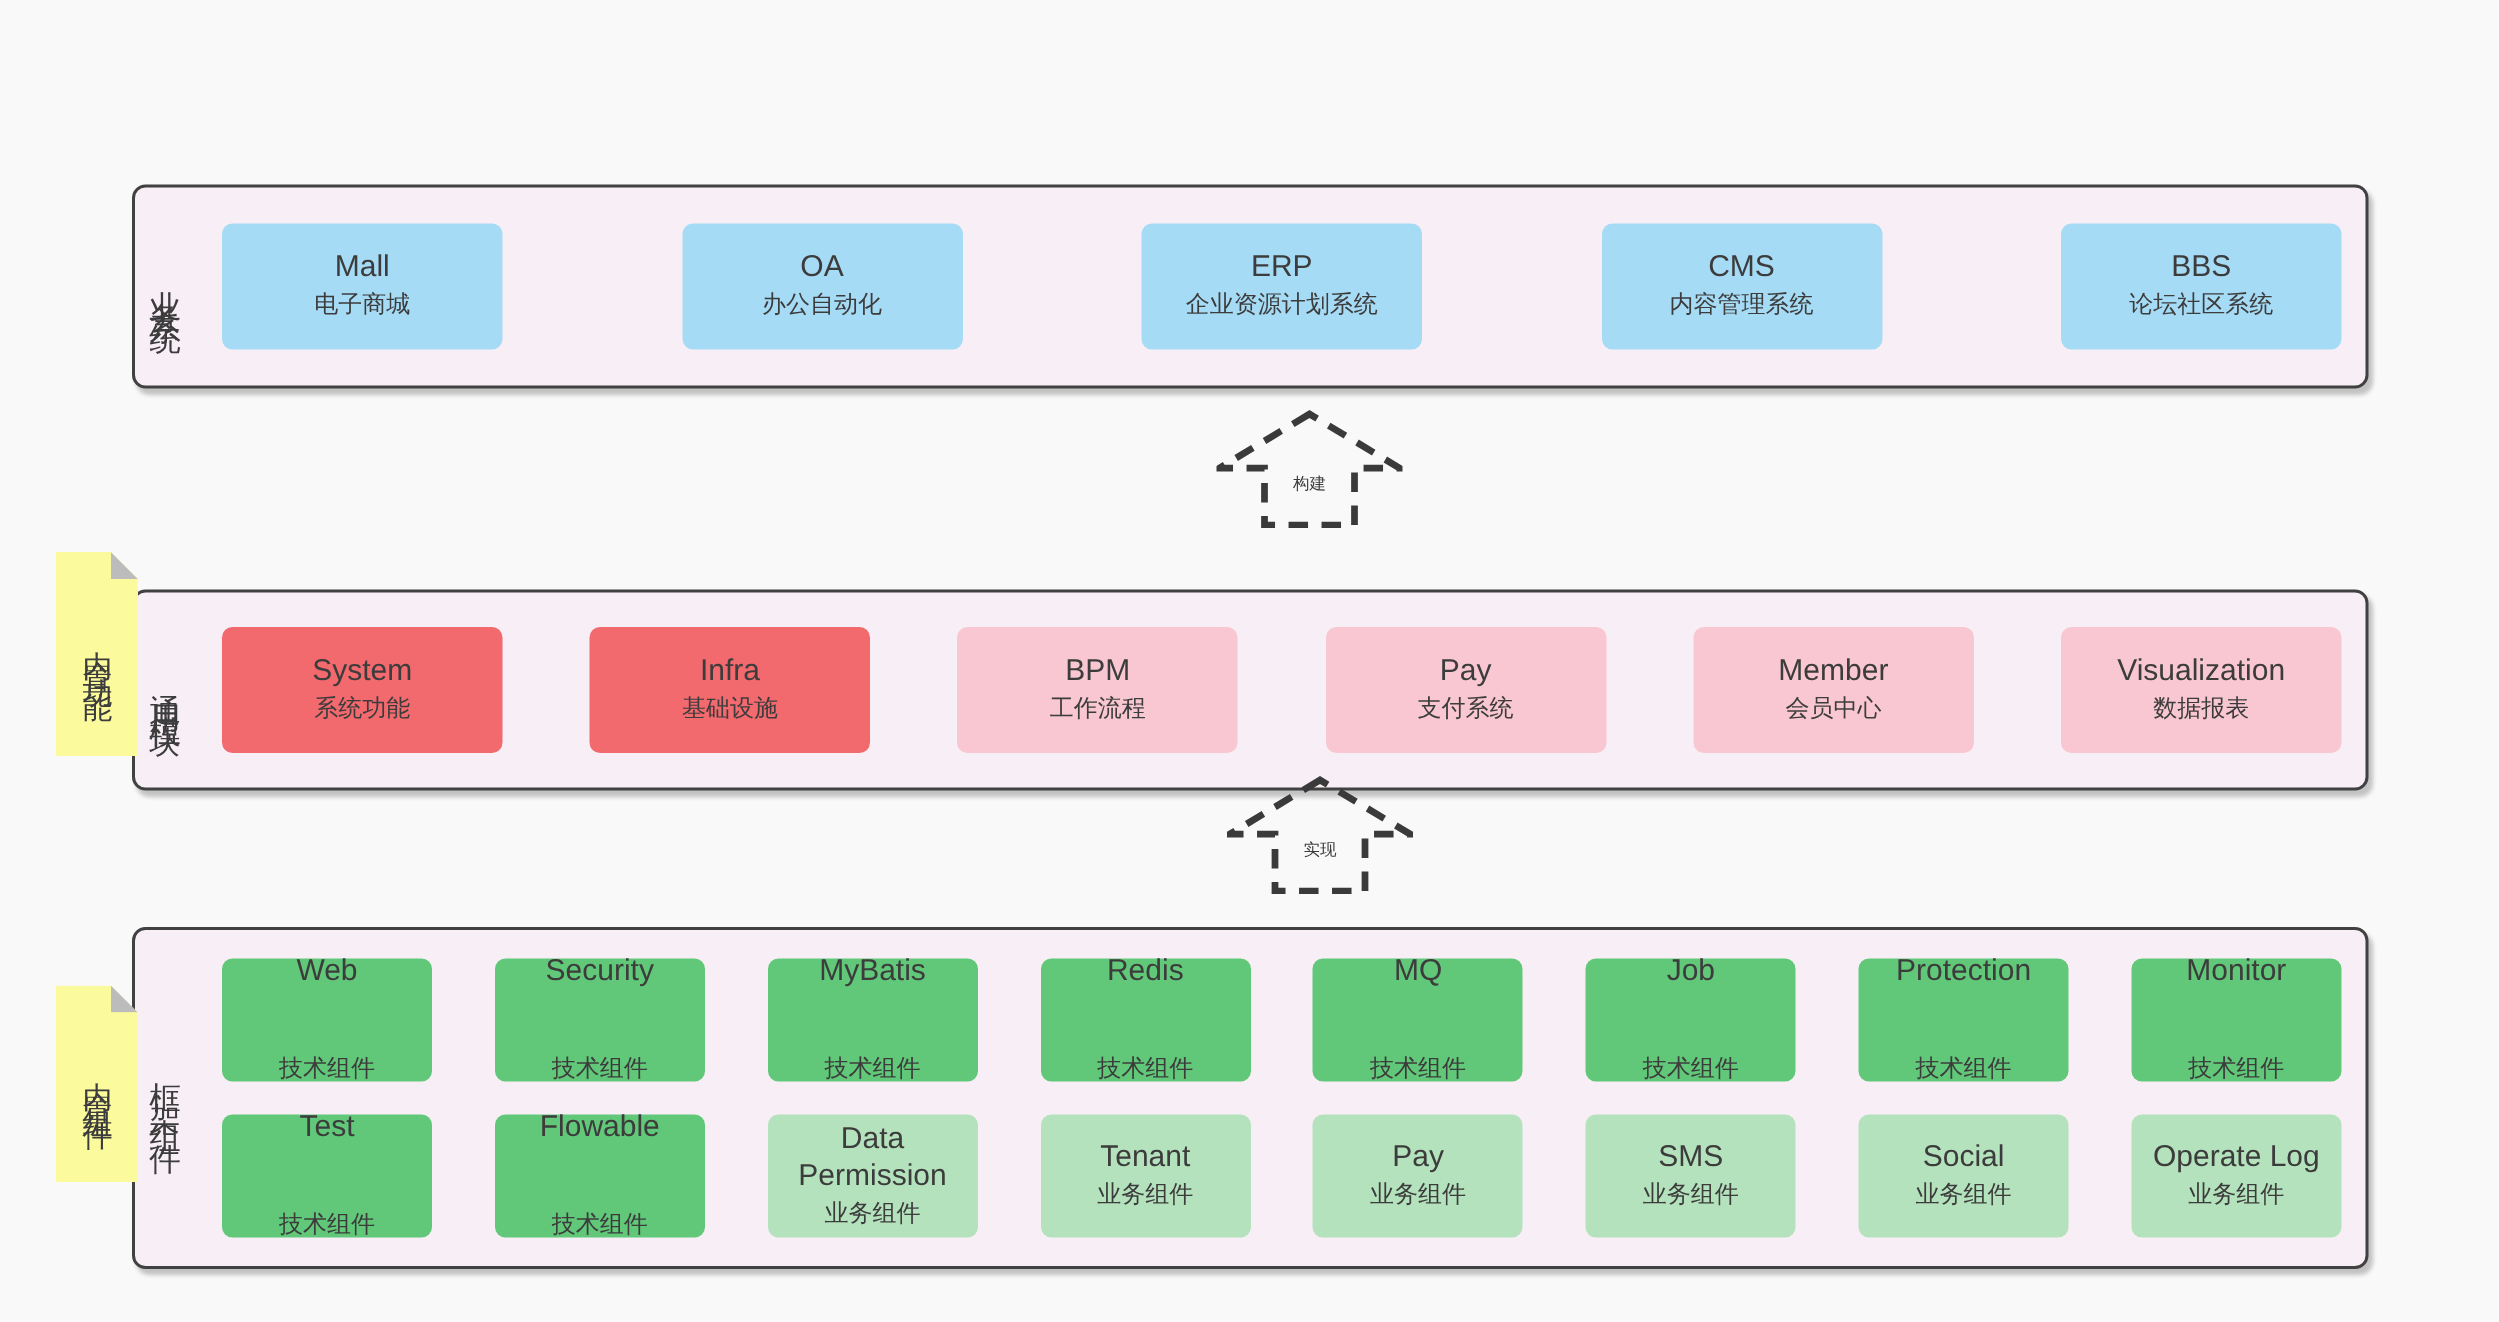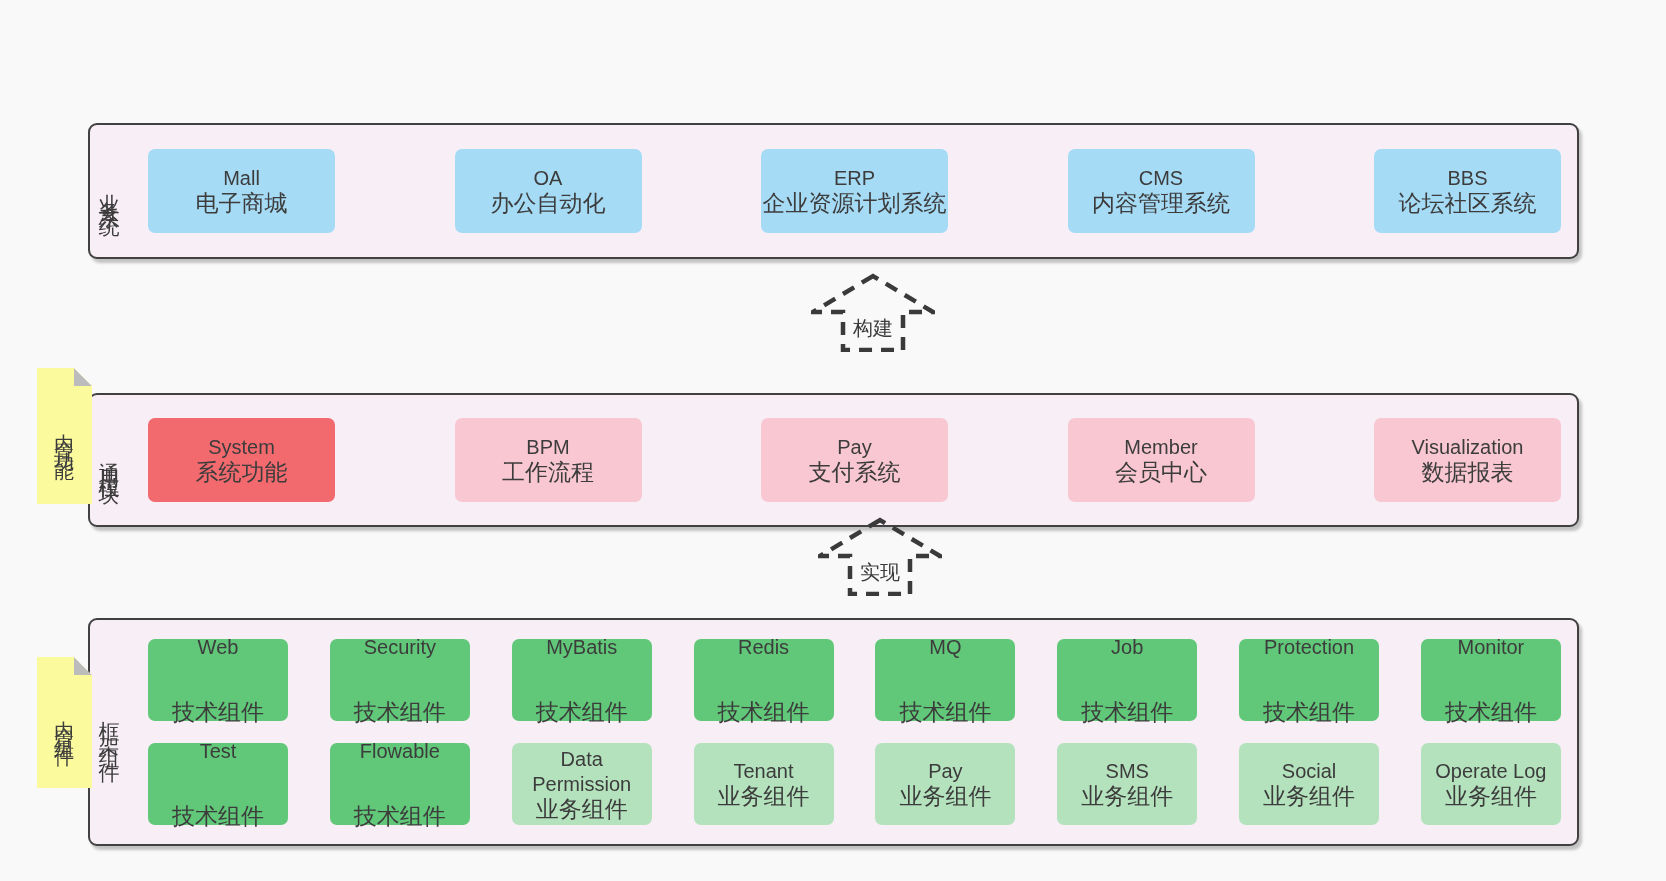--- a/index.html
+++ b/index.html
@@ -41,21 +41,21 @@
 
   
   .box{
     border-radius:7px;
     display:flex;flex-direction:column;justify-content:center;align-items:center;
     text-align:center;
   }
   .box-lg{width:187px;height:84px;}
   .box-sm{width:140px;height:82px;}
   .box .t{font-size:20px;line-height:25px;}
-  .box .s{font-size:23px;line-height:25px;}
+  .box .s{font-size:16px;line-height:25px;}
   .blue {background:var(--box-blue,#a6dbf6);}
   .red  {background:var(--box-red,#f2696e);}
   .pink {background:var(--box-pink,#f9c7d2);}
   .green{background:var(--box-green,#60c878);gap:40px;}
   .green-light{background:var(--box-green-light,#b4e2bd);}
 
   
   .note{
     position:absolute;left:37px;width:55px;z-index:5;
     background:var(--note-bg,#fbfa9d);
@@ -80,21 +80,21 @@
   .arrow-1{left:811px;top:272px;}
   .arrow-2{left:818px;top:516px;}
   .arrow svg{position:absolute;inset:0;width:100%;height:100%;}
   .arrow path{
     fill:none;stroke:var(--arrow,#3a3a3a);
     stroke-width:4.5;stroke-dasharray:13 9;
   }
   .arrow-label{
     position:absolute;left:50%;top:42px;transform:translateX(-50%);
     background:var(--page-bg,#f9f9f9);
-    font-size:20px;padding:1px 3px;white-space:nowrap;color:#3c3c3c;
+    font-size:11px;padding:1px 3px;white-space:nowrap;color:#3c3c3c;
   }
 </style>
 </head>
 <body>
 
 <div class="canvas">
 
   <section class="layer layer-business">
     <div class="layer-label">业务系统</div>
     <div class="layer-inner">
@@ -131,20 +131,24 @@
   </div>
 
   <section class="layer layer-modules">
     <div class="layer-label">通用模块</div>
     <div class="layer-inner">
       <div class="row">
         <div class="box box-lg red">
           <div class="t">System</div>
           <div class="s">系统功能</div>
         </div>
+        <div class="box box-lg red">
+          <div class="t">Infra</div>
+          <div class="s">基础设施</div>
+        </div>
         <div class="box box-lg pink">
           <div class="t">BPM</div>
           <div class="s">工作流程</div>
         </div>
         <div class="box box-lg pink">
           <div class="t">Pay</div>
           <div class="s">支付系统</div>
         </div>
         <div class="box box-lg pink">
           <div class="t">Member</div>

